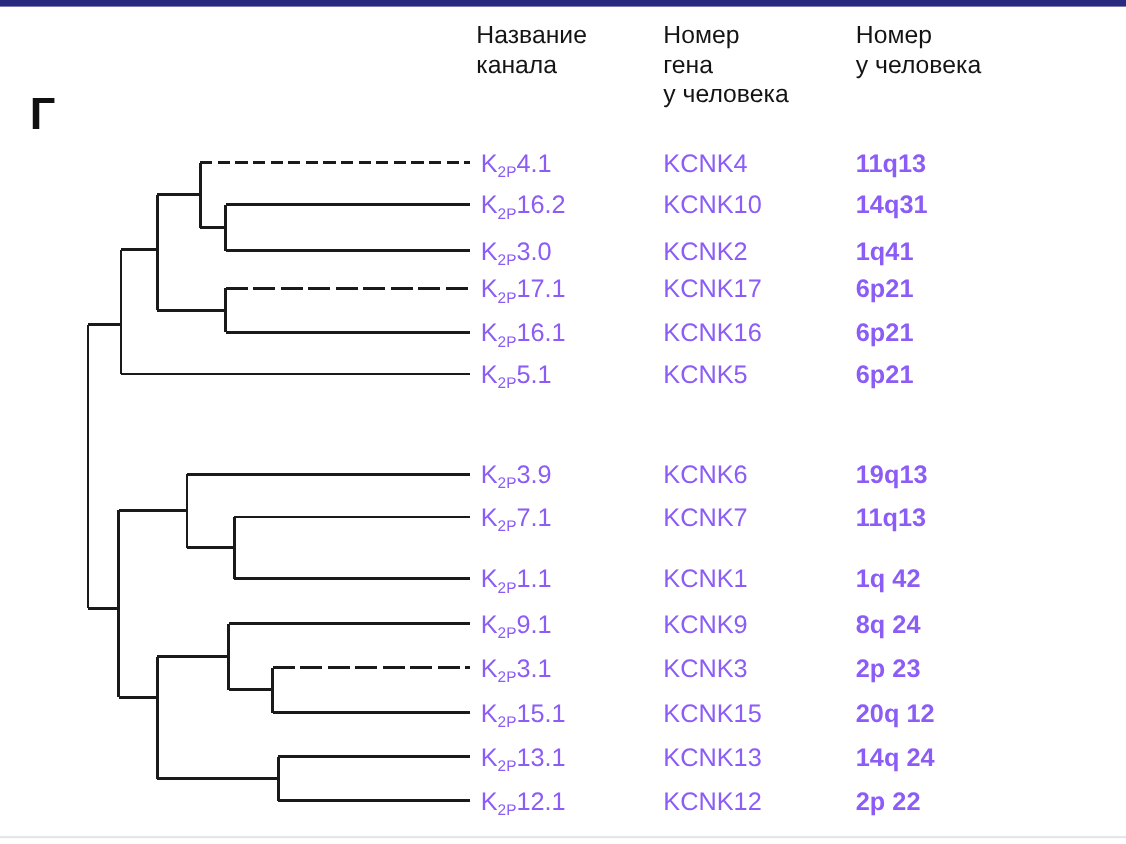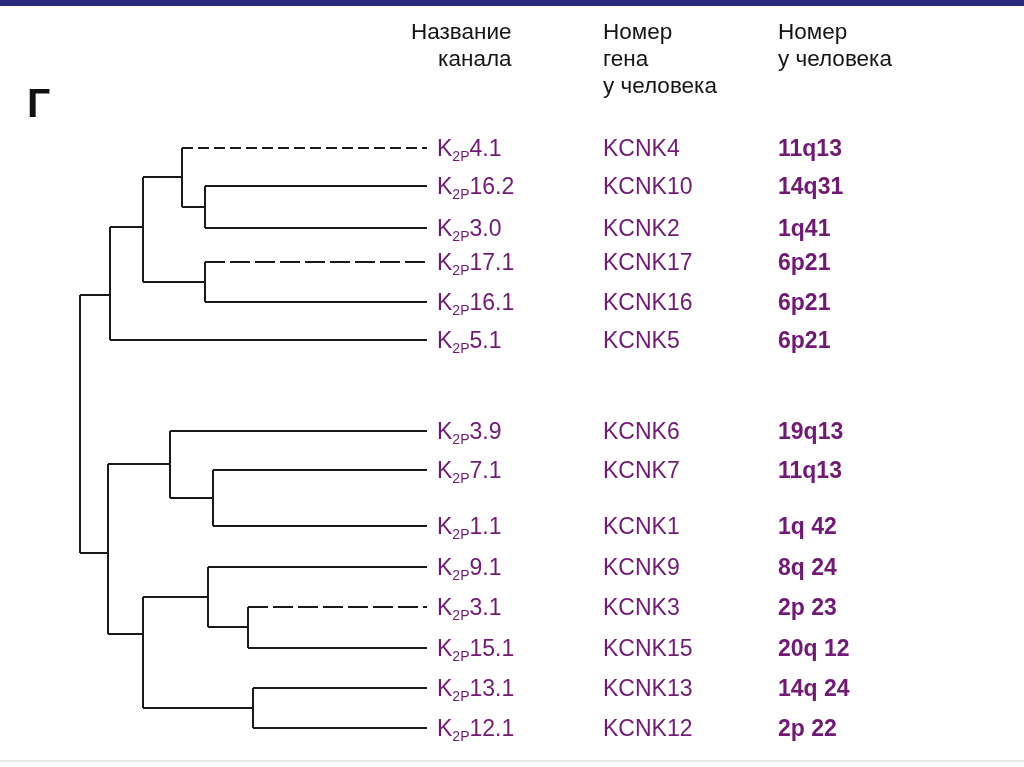--- a/index.html
+++ b/index.html
@@ -38,21 +38,21 @@
   }
   .headers { position: absolute; top: 0; left: 0; }
   .col-header {
     position: absolute;
     top: 18px;
     font-size: 22.5px;
     line-height: 27px;
     color: #141414;
     white-space: nowrap;
   }
-  .col-header.ch  { left: 411px; text-align: right; }
+  .col-header.ch  { left: 433px; }
   .col-header.gn  { left: 603px; }
   .col-header.chr { left: 778px; }
 
   svg.tree {
     position: absolute;
     left: 0; top: 0;
     width: 1024px;
     height: 767px;
   }
   svg.tree line {
@@ -68,21 +68,21 @@
     left: 0;
     width: 100%;
     height: 0;
     transform: translateY(-50%);
   }
   .row .cell {
     position: absolute;
     top: 50%;
     transform: translateY(-50%);
     font-size: 23px;
-    color: #701a75;
+    color: #8b5cf6;
     white-space: nowrap;
     line-height: 30px;
     height: 30px;
   }
   .row .c-ch  { left: 437px; }
   .row .c-gn  { left: 603px; text-align: center; }
   .row .c-chr { left: 778px; font-weight: bold; }
   .row sub {
     font-size: 14px;
     line-height: 1;

